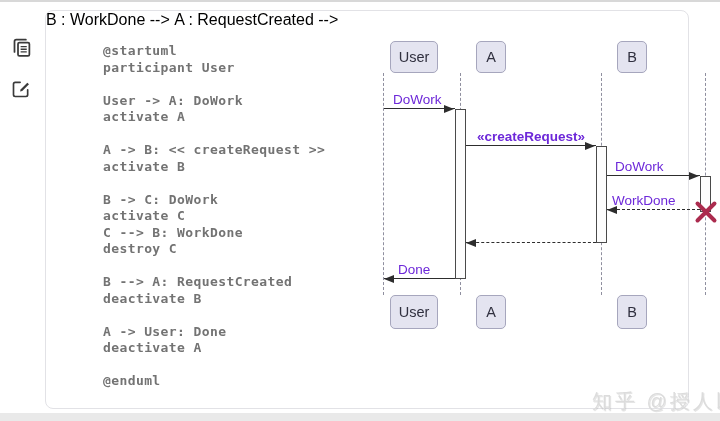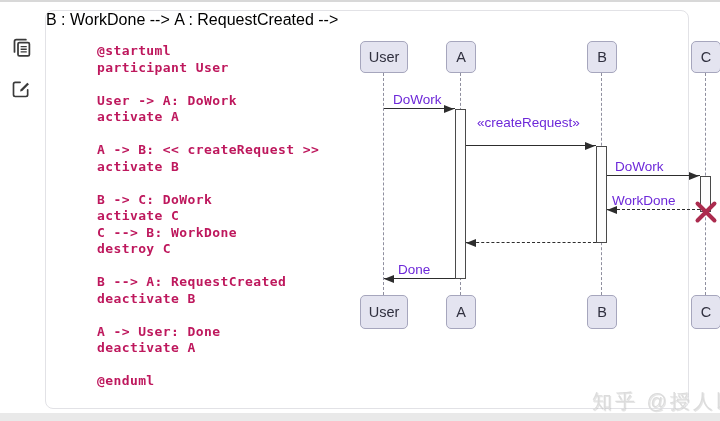--- a/index.html
+++ b/index.html
@@ -17,32 +17,32 @@
   .icon-btn svg { display:block; }
 
   
   .card {
     position:absolute; left:45px; top:10px; width:644px; height:399px;
     background:#ffffff; border:1px solid #e2e2e6; border-radius:8px;
   }
 
   
   .code-pre {
-    position:absolute; left:51px; top:32px;
+    position:absolute; left:57px; top:32px;
     font-family:"DejaVu Sans Mono", monospace;
     font-size:13px; line-height:16.5px; font-weight:700;
-    letter-spacing:0.4px; color:#be185d; white-space:pre;
+    letter-spacing:0.4px; color:#737373; white-space:pre;
   }
 
   
   .pbox {
     position:absolute; height:32px;
     background:#e4e4f0; border:1.5px solid #a6a6bd; border-radius:5px;
     display:flex; align-items:center; justify-content:center;
-    font-size:14.5px; color:#30303f;
+    font-size:14.5px; color:#30303f;margin-left:30px;
   }
   .lifeline { position:absolute; width:0; border-left:1px dashed #8f8f9f; }
   .activation { position:absolute; width:11px; background:#fdfdfd; border:1px solid #4a4a4a; }
   .msg-line { position:absolute; height:0; border-top:1px solid #2d2d2d; }
   .msg-line.dashed { border-top-style:dashed; }
   .arr-r { position:absolute; width:0; height:0;
     border-top:4px solid transparent; border-bottom:4px solid transparent;
     border-left:10px solid #2d2d2d; }
   .arr-l { position:absolute; width:0; height:0;
     border-top:4px solid transparent; border-bottom:4px solid transparent;
@@ -148,21 +148,21 @@
       <div class="pbox" style="left:645px; top:284px; width:30px; height:34px;">
           <span>C</span>
         </div>
 
       
       <span class="msg-label" style="left:347px; top:81px;">DoWork</span>
       <div class="msg-line" style="left:338px; top:97px; width:71px;"></div>
       <div class="arr-r" style="left:398px; top:94px;"></div>
 
       
-      <span class="msg-label" style="left:431px; top:104px;">«createRequest»</span>
+      <span class="msg-label" style="left:431px; top:118px;font-weight:bold;">«createRequest»</span>
       <div class="msg-line" style="left:420px; top:134px; width:130px;"></div>
       <div class="arr-r" style="left:539px; top:131px;"></div>
 
       
       <span class="msg-label" style="left:569px; top:148px;">DoWork</span>
       <div class="msg-line" style="left:561px; top:164px; width:93px;"></div>
       <div class="arr-r" style="left:643px; top:161px;"></div>
 
        B : WorkDone --&gt;
       <span class="msg-label" style="left:566px; top:182px;">WorkDone</span>

